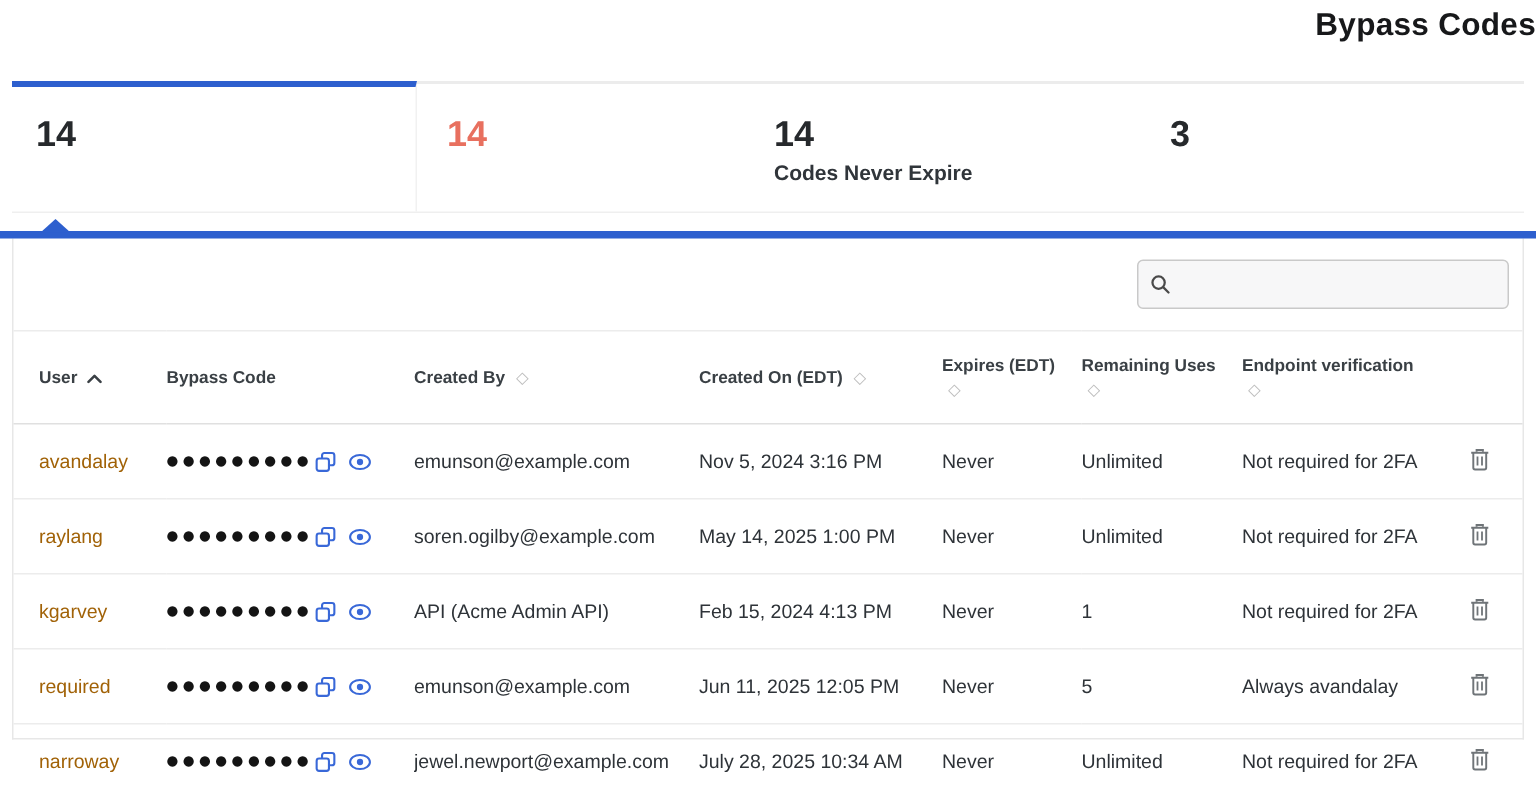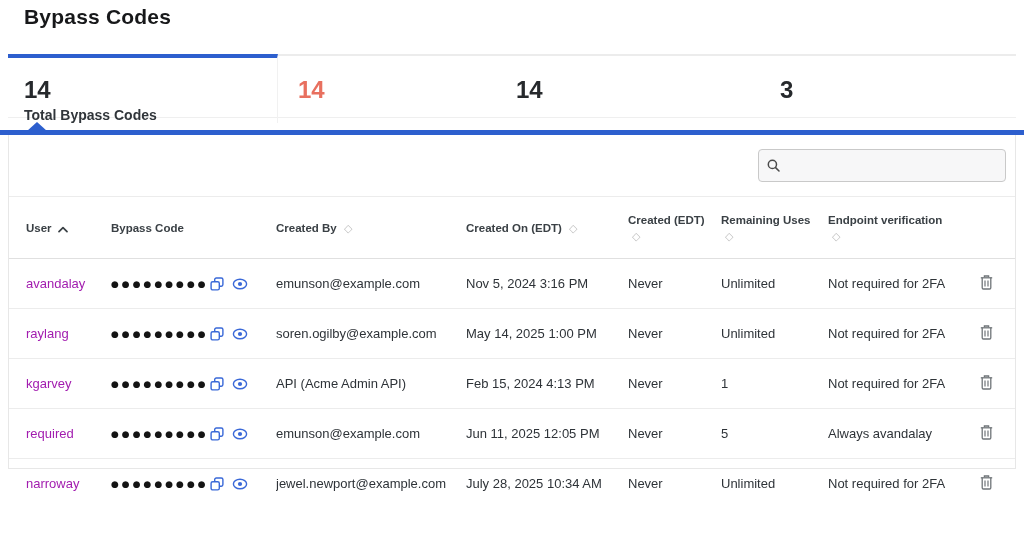--- a/index.html
+++ b/index.html
@@ -9,26 +9,27 @@
     font-family:"Liberation Sans", sans-serif;
     color:#2e3338;
   }
   .page { width:1024px; height:539px; position:relative; }
 
   
   .page-title {
     margin:5px 0 0 24px;
     font-size:21px; font-weight:700; color:#17181a;
     letter-spacing:.2px;
+    text-align:right;
   }
 
   
   .stats {
     margin:25px 8px 0 8px;
-    height:64px;
+    height:88px;
     display:grid;
     grid-template-columns:270fr 218fr 264fr 256fr;
     border-bottom:1px solid #efefef;
   }
   .stat-card {
     border-top:2px solid #ececec;
     padding:20px 10px 0 20px;
   }
   .stat-card.active {
     border-top:4px solid #2d5fce;
@@ -95,21 +96,21 @@
   }
   th:first-child, td:first-child { padding-left:17px; }
   tbody td {
     height:50px; vertical-align:middle;
     font-size:13px; color:#2e3338;
     border-bottom:1px solid #ececec;
     padding-right:10px;
     white-space:nowrap; overflow:hidden;
   }
   tbody tr:last-child td { border-bottom:none; }
-  .link { color:#a21caf; cursor:pointer; text-decoration:none; font-size:13px; }
+  .link { color:#a16207; cursor:pointer; text-decoration:none; font-size:13px; }
   .sort-caret { margin-left:6px; vertical-align:-1px; }
   .sort-diamond { color:#bdbdbd; font-size:11px; font-weight:400; margin-left:4px; }
   .code-cell { display:flex; align-items:center; }
   .dots {
     font-size:9px; letter-spacing:3px; color:#141414;
     font-family:"DejaVu Sans", sans-serif;
   }
   .icon-btn {
     background:none; border:none; cursor:pointer; padding:0;
     display:inline-flex; align-items:center;
@@ -121,27 +122,27 @@
 </head>
 <body>
 
 <div class="page">
 
   <h1 class="page-title">Bypass Codes</h1>
 
   <div class="stats">
     <div class="stat-card active">
       <div class="stat-value">14</div>
-      <div class="stat-label">Total Bypass Codes</div>
     </div>
     <div class="stat-card">
       <div class="stat-value highlight">14</div>
     </div>
     <div class="stat-card">
       <div class="stat-value">14</div>
+      <div class="stat-label">Codes Never Expire</div>
     </div>
     <div class="stat-card">
       <div class="stat-value">3</div>
     </div>
   </div>
 
   <div class="blue-bar">
     <div class="notch"></div>
   </div>
 
@@ -178,21 +179,21 @@
           <th>
             <span>Bypass Code</span>
           </th>
           <th>
             <span>Created By</span> <span class="sort-diamond">◇</span>
           </th>
           <th>
             <span>Created On (EDT)</span> <span class="sort-diamond">◇</span>
           </th>
           <th>
-            <span>Created (EDT)</span> <span class="sort-diamond">◇</span>
+            <span>Expires (EDT)</span> <span class="sort-diamond">◇</span>
           </th>
           <th>
             <span>Remaining Uses</span> <span class="sort-diamond">◇</span>
           </th>
           <th>
             <span>Endpoint verification</span> <span class="sort-diamond">◇</span>
           </th>
           <th></th>
         </tr>
       </thead>

